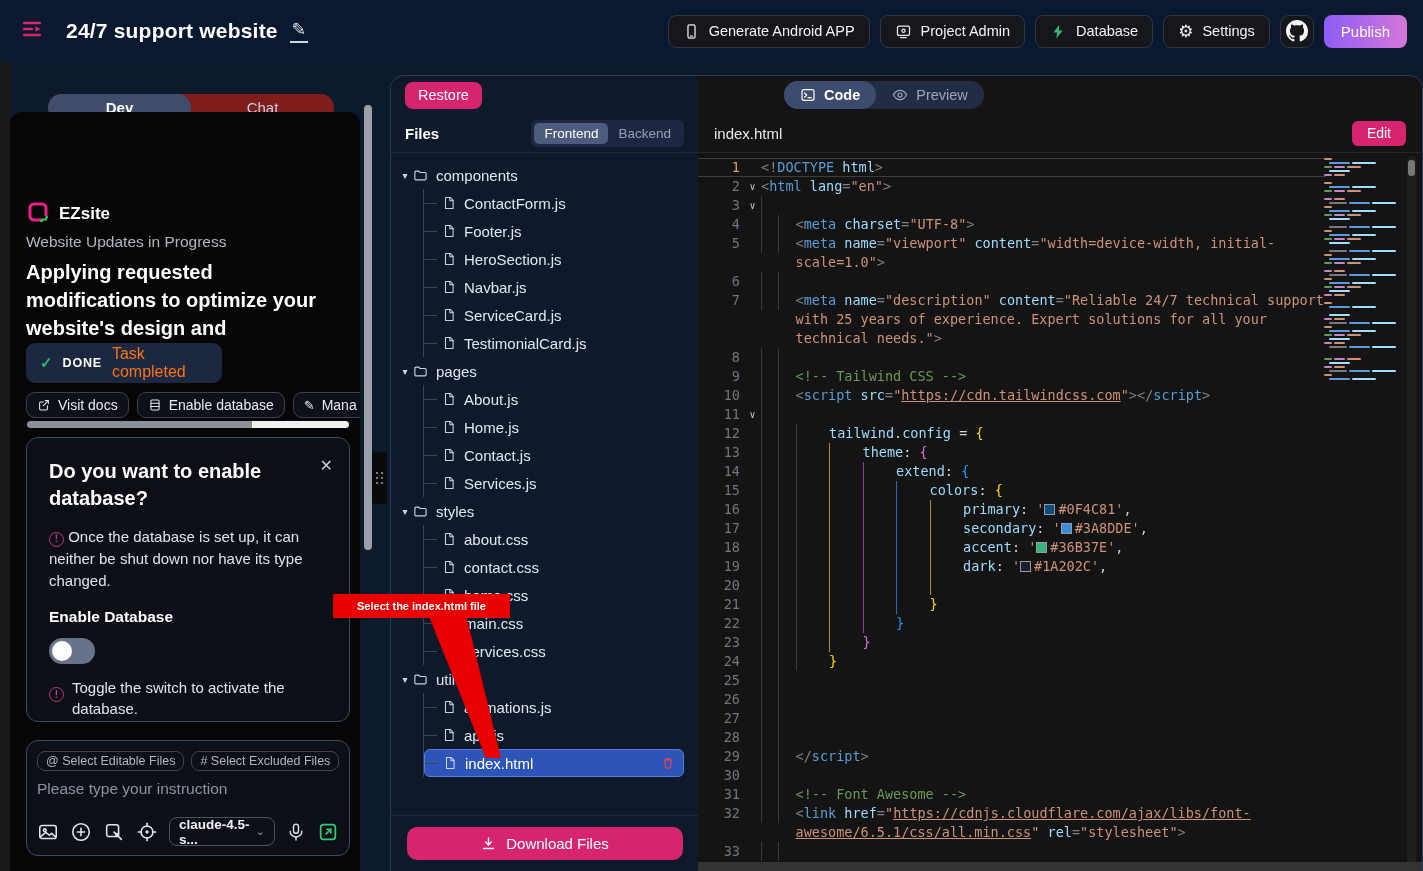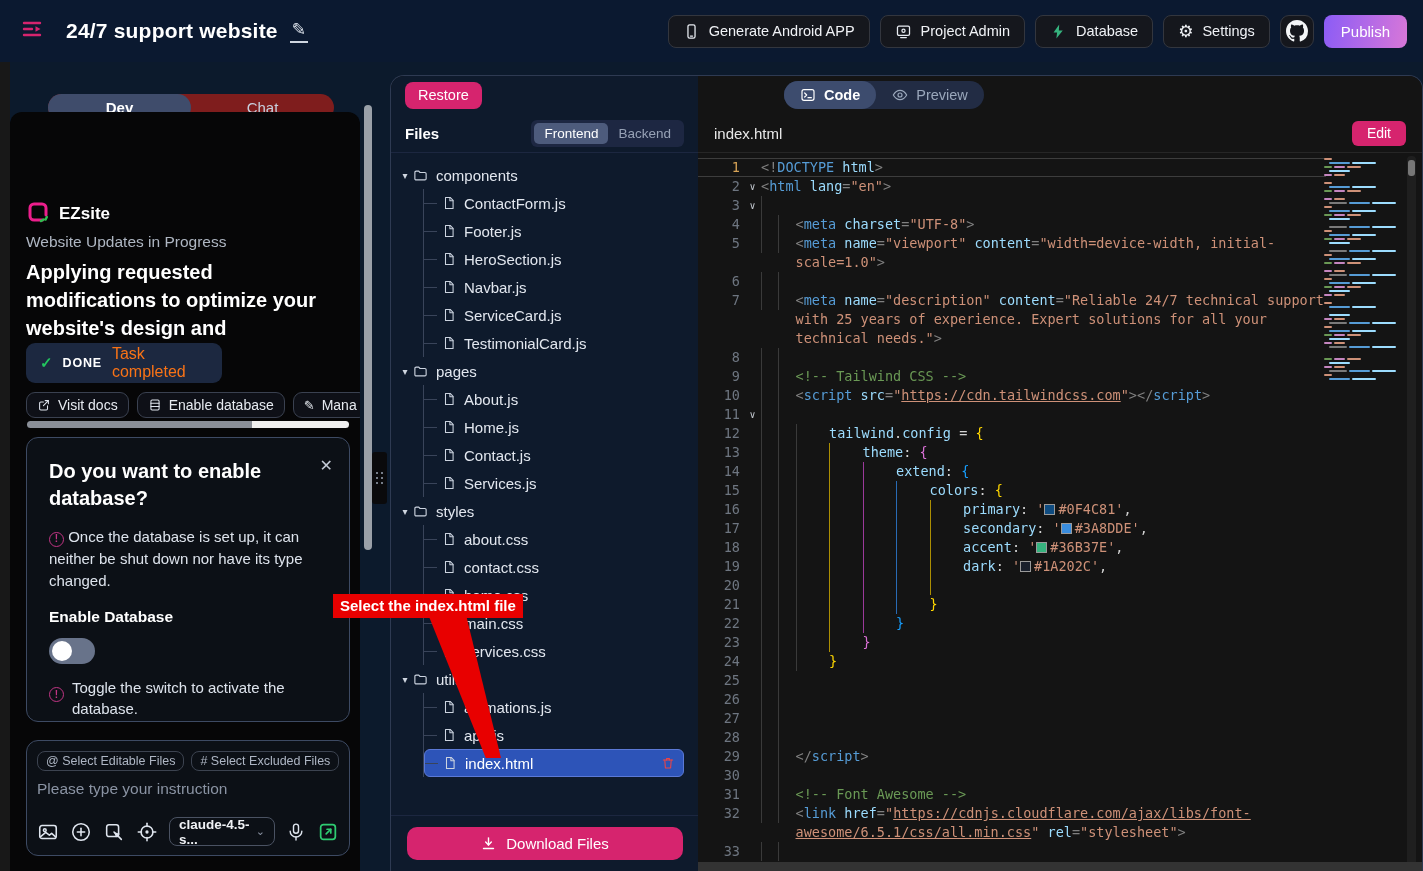--- a/index.html
+++ b/index.html
@@ -105,22 +105,22 @@
   .tick { width:13px; height:1px; background:#39445a; margin-right:5px; flex:none; }
   .trow.selected { background:#2d54b8; border:1px solid #5b79d6; border-radius:6px; margin-right:6px; color:#fff; }
   .trow.selected .trash { margin-left:auto; margin-right:8px; display:flex; }
   .trash svg { stroke:#ef4444; margin:0; }
   #dl-wrap { height:56px; border-top:1px solid #1c2740; display:flex; align-items:center; justify-content:center; }
   #download-btn { width:276px; height:33px; background:var(--accent,#d6246e); border:none; border-radius:10px;
     color:#fff; font-size:15px; display:flex; align-items:center; justify-content:center; gap:9px; cursor:pointer; }
   #download-btn svg { stroke:#fff; }
 
   
-  #annot-label { left:333px; top:594px; height:24px; background:var(--red,#e80000); color:#fff; font-size:15px;
-    font-weight:bold; line-height:24px; padding:0 7px; z-index:8; white-space:nowrap; }
+  #annot-label { left:333px; top:594px; height:24px; background:var(--red,#e80000); color:#fff; font-size:11px;
+    font-weight:bold; line-height:24px; padding:0 24px; z-index:8; white-space:nowrap; }
   #annot-arrow { left:425px; top:618px; width:76px; height:140px; background:var(--red,#e80000); z-index:7;
     clip-path:polygon(6% 0, 55% 0, 100% 100%, 80% 100%); }
 
   
   #editor-col { flex:1; background:#141414; display:flex; flex-direction:column; position:relative; }
   #editor-top { height:38px; display:flex; align-items:center; }
   #view-tabs { margin-left:86px; height:28px; background:#222c44; border-radius:14px; display:flex; align-items:center; }
   .view-tab { display:flex; align-items:center; gap:8px; height:28px; padding:0 16px; border-radius:14px;
     font-size:14.5px; color:#9aa7bb; cursor:pointer; }
   .view-tab svg { stroke:#9aa7bb; }

